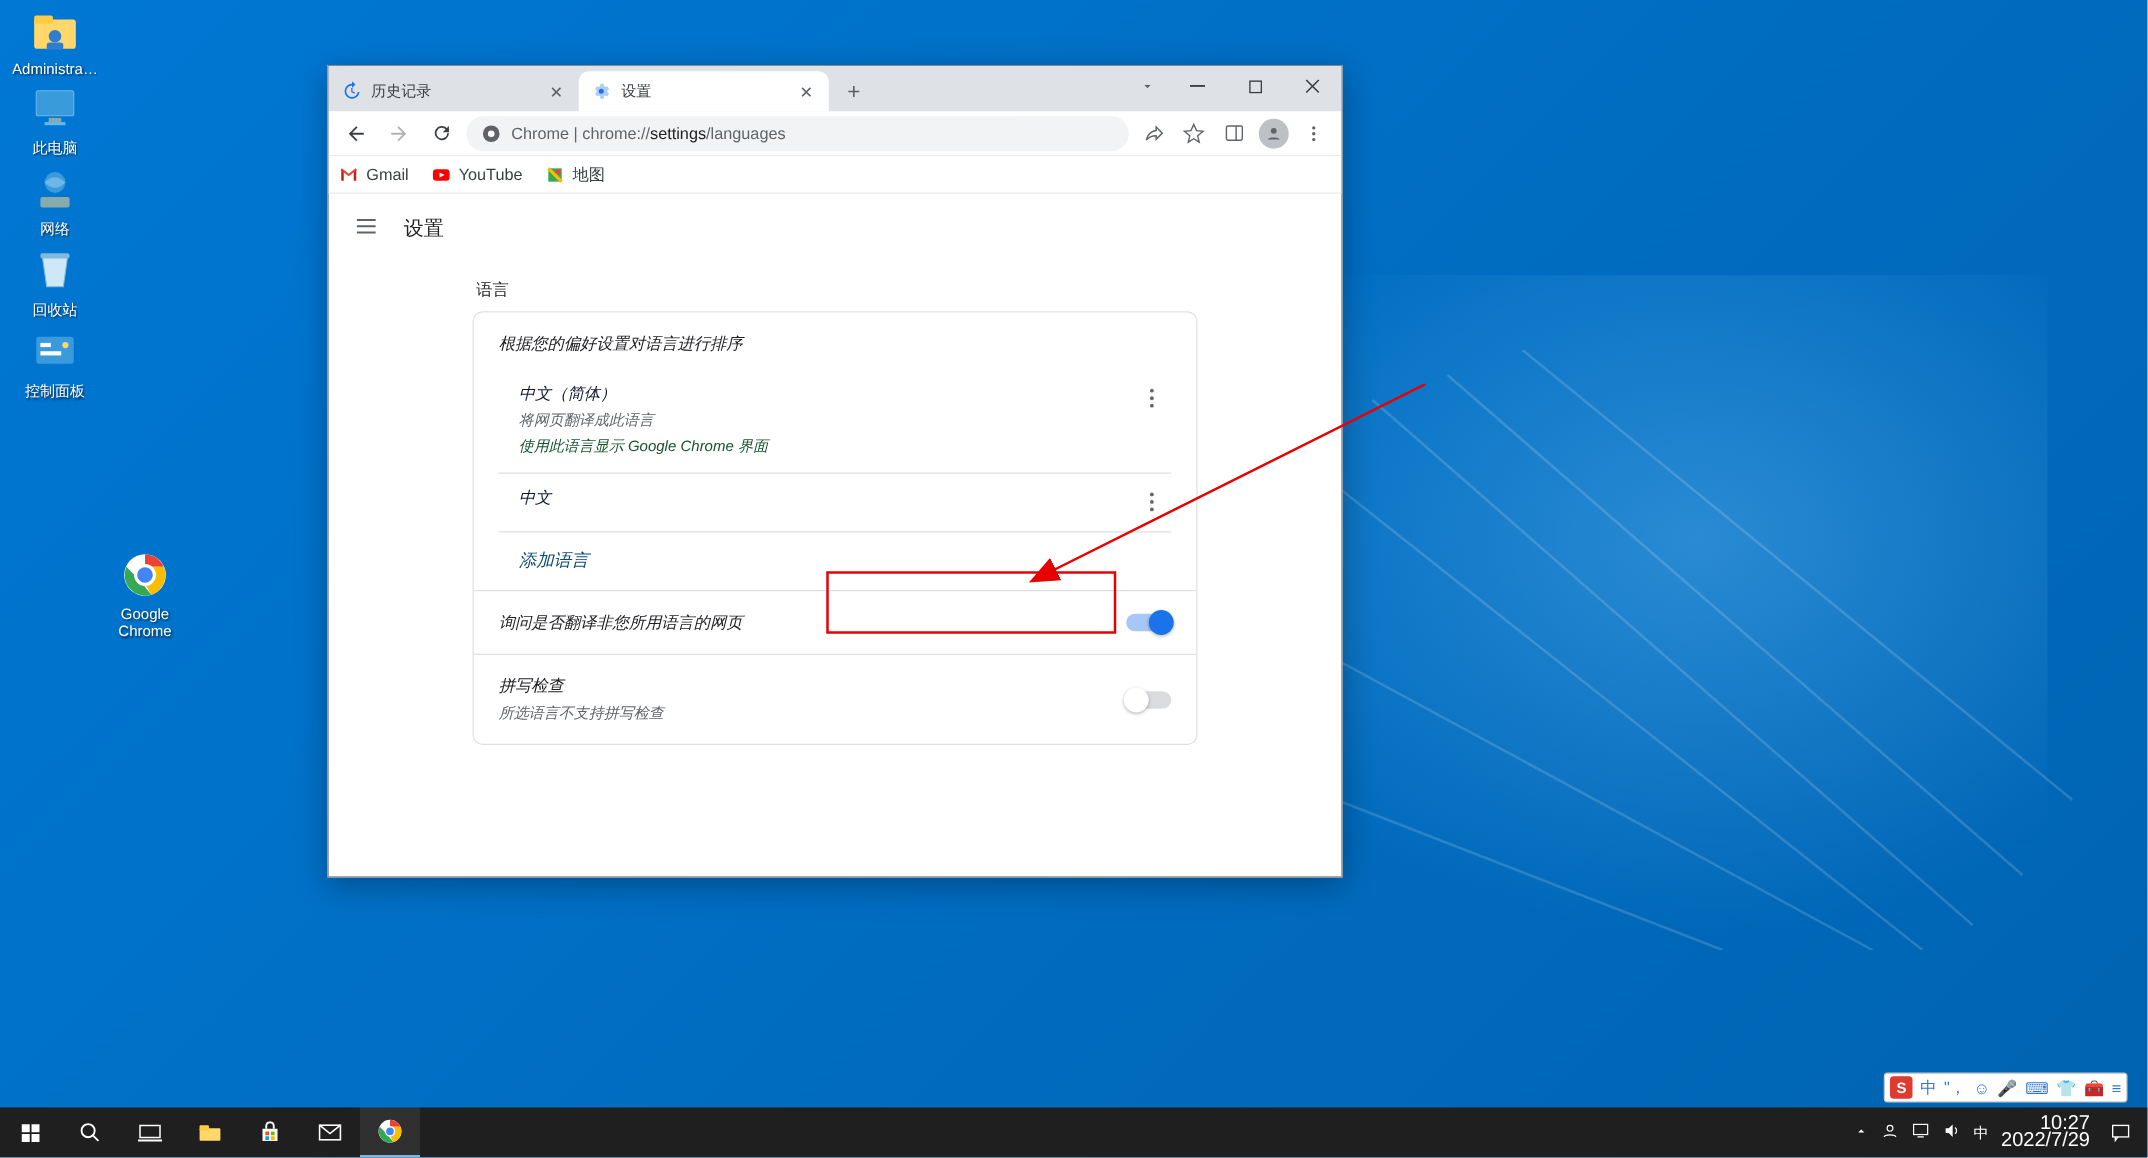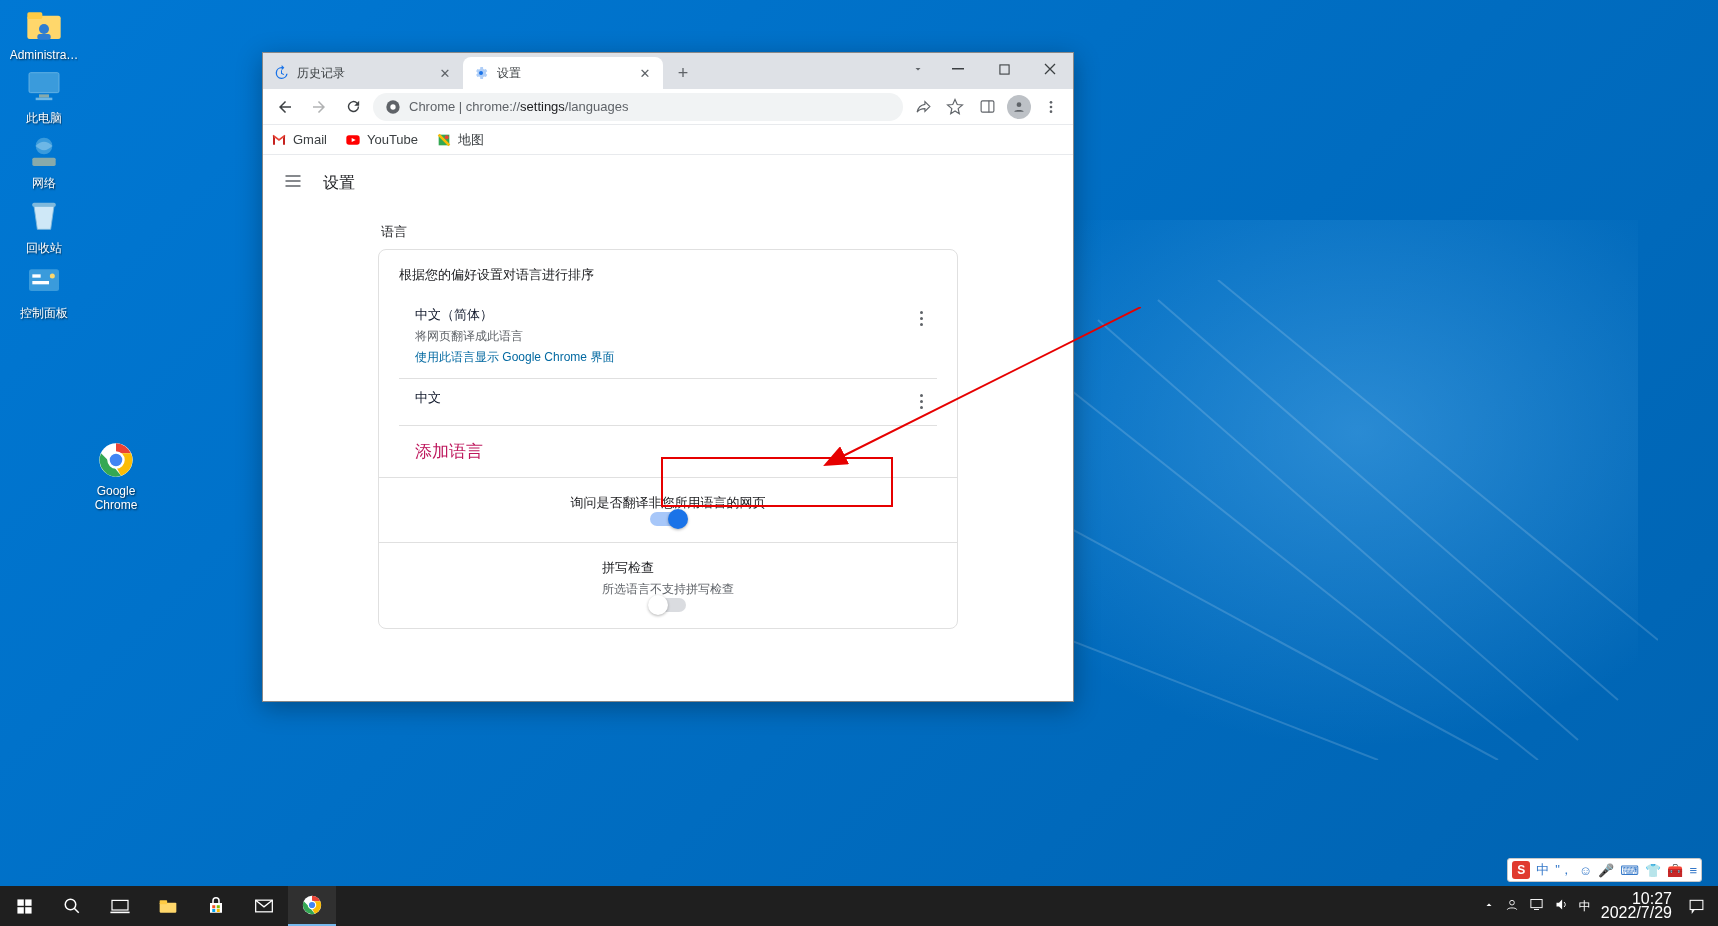--- a/index.html
+++ b/index.html
@@ -41,33 +41,33 @@
 .bookmarks-bar { height: 30px; background: #fff; border-bottom: 1px solid #e8eaed; display: flex; align-items: center; padding: 0 8px; gap: 18px; font-size: 13px; color: #3c4043; }
 .bookmarks-bar .bm { display: flex; align-items: center; gap: 6px; cursor: pointer; }
 .bm-icon { width: 16px; height: 16px; display: flex; align-items: center; justify-content: center; }
 
 .settings-header { height: 56px; display: flex; align-items: center; padding: 0 20px; gap: 20px; color: #202124; }
 .settings-header .burger { width: 20px; cursor: pointer; }
 .settings-header .title { font-size: 16px; }
 
 .settings-body { flex: 1; overflow: auto; padding: 0 0 24px; }
 .section-label { font-size: 13px; color: #202124; padding: 12px 0 8px 118px; }
-.settings-card { width: 580px; margin: 0 auto; border: 1px solid #e0e0e0; border-radius: 8px; background: #fff; }
+.settings-card { width: 580px; margin: 0 auto; border: 1px solid #e0e0e0; border-radius: 8px; background: #fff; font-style: italic; }
 .card-head { padding: 16px 20px 12px; font-size: 13px; color: #202124; }
 .lang-row { padding: 10px 24px 12px 36px; display: flex; align-items: flex-start; border-top: 0; }
 .lang-row .lang-body { flex: 1; }
 .lang-row .lang-title { font-size: 13px; color: #0f172a; }
 .lang-row .lang-sub { font-size: 12px; color: #5f6368; margin-top: 4px; }
-.lang-row .lang-sub.green { color: #0369a1; }
+.lang-row .lang-sub.green { color: #14532d; }
 .lang-row .more { width: 24px; height: 24px; display: flex; align-items: center; justify-content: center; color: #5f6368; cursor: pointer; letter-spacing: 0; font-size: 14px; line-height: 4px; flex-direction: column; gap: 3px; }
 .lang-row .more span { width: 3px; height: 3px; background: #5f6368; border-radius: 50%; display: block; }
 .divider { height: 1px; background: #e0e0e0; margin: 0 20px; }
 .add-lang-row { padding: 14px 36px; position: relative; }
-.add-lang-link { color: #be185d; font-size: 17px; cursor: pointer; }
-.toggle-row { padding: 16px 20px; display: flex; align-items: center; font-size: 13px; color: #202124; border-top: 1px solid #e0e0e0; flex-direction: column; }
+.add-lang-link { color: #0c4a6e; font-size: 14px; cursor: pointer; }
+.toggle-row { padding: 16px 20px; display: flex; align-items: center; font-size: 13px; color: #202124; border-top: 1px solid #e0e0e0; }
 .toggle-row .label { flex: 1; }
 .toggle-row .sub { font-size: 12px; color: #5f6368; margin-top: 4px; }
 .toggle { width: 36px; height: 14px; background: #a7c7f9; border-radius: 7px; position: relative; cursor: pointer; }
 .toggle.on::after { content: ""; position: absolute; right: -2px; top: -3px; width: 20px; height: 20px; border-radius: 50%; background: #1a73e8; box-shadow: 0 1px 3px rgba(0,0,0,0.3); }
 .toggle.off { background: #dadce0; cursor: default; }
 .toggle.off::after { content: ""; position: absolute; left: -2px; top: -3px; width: 20px; height: 20px; border-radius: 50%; background: #fff; box-shadow: 0 1px 3px rgba(0,0,0,0.3); }
 
 
 .annotation { position: absolute; left: 398px; top: 254px; width: 480px; height: 205px; pointer-events: none; }
 .red-box { position: absolute; left: 0; top: 150px; width: 232px; height: 50px; border: 2px solid #e60000; }

